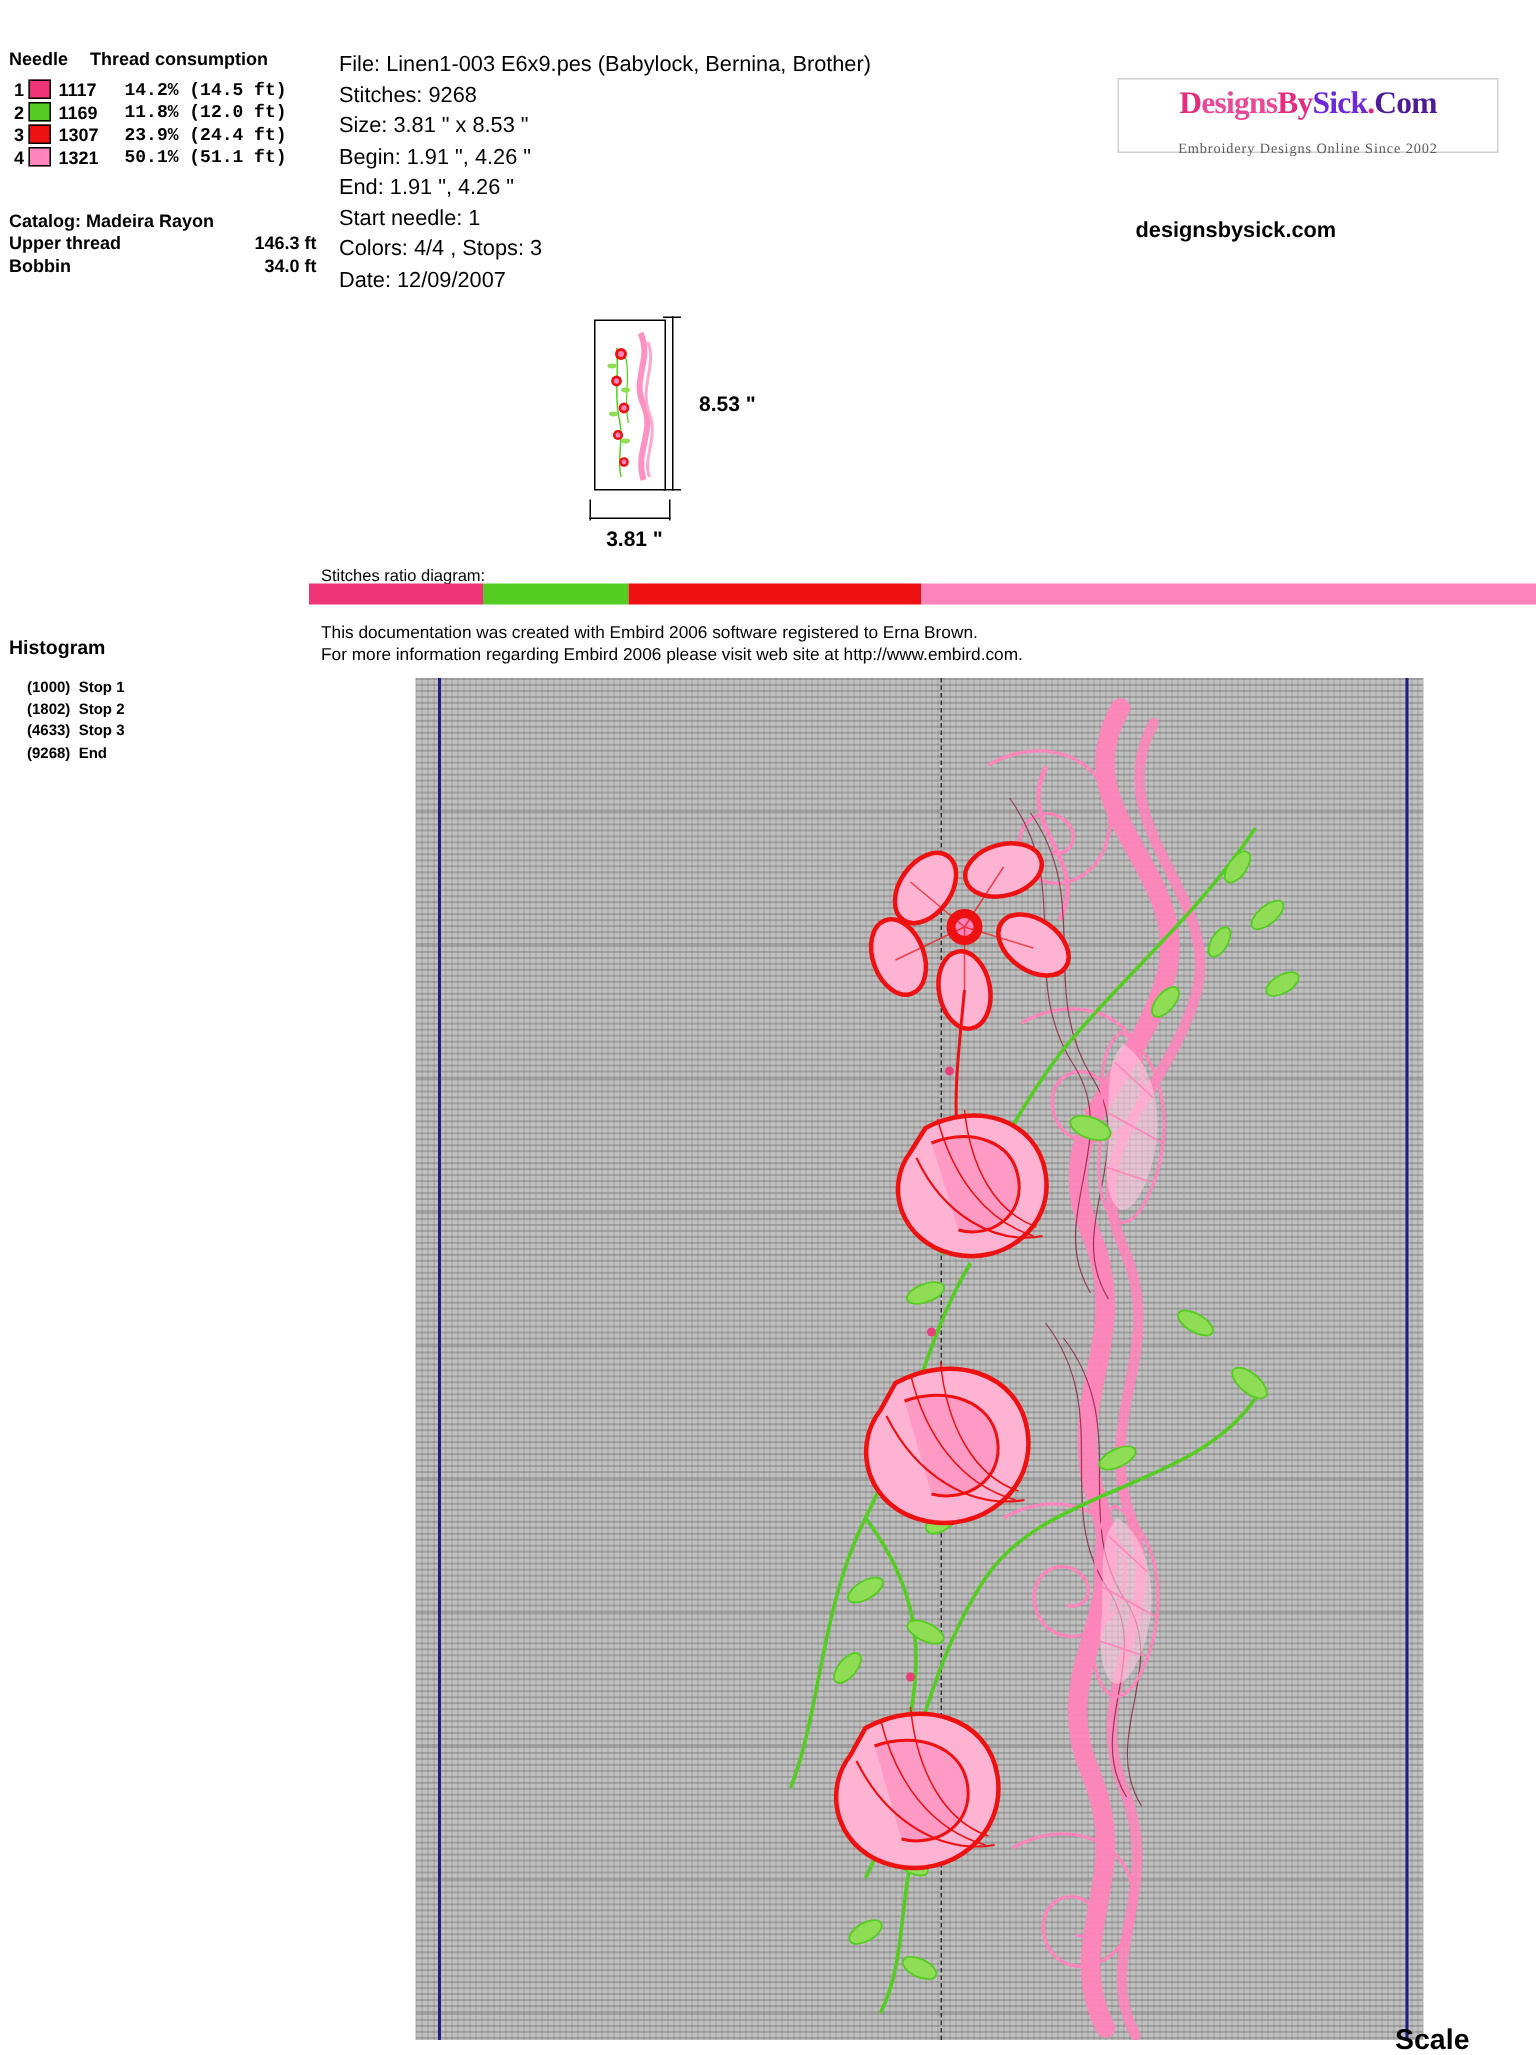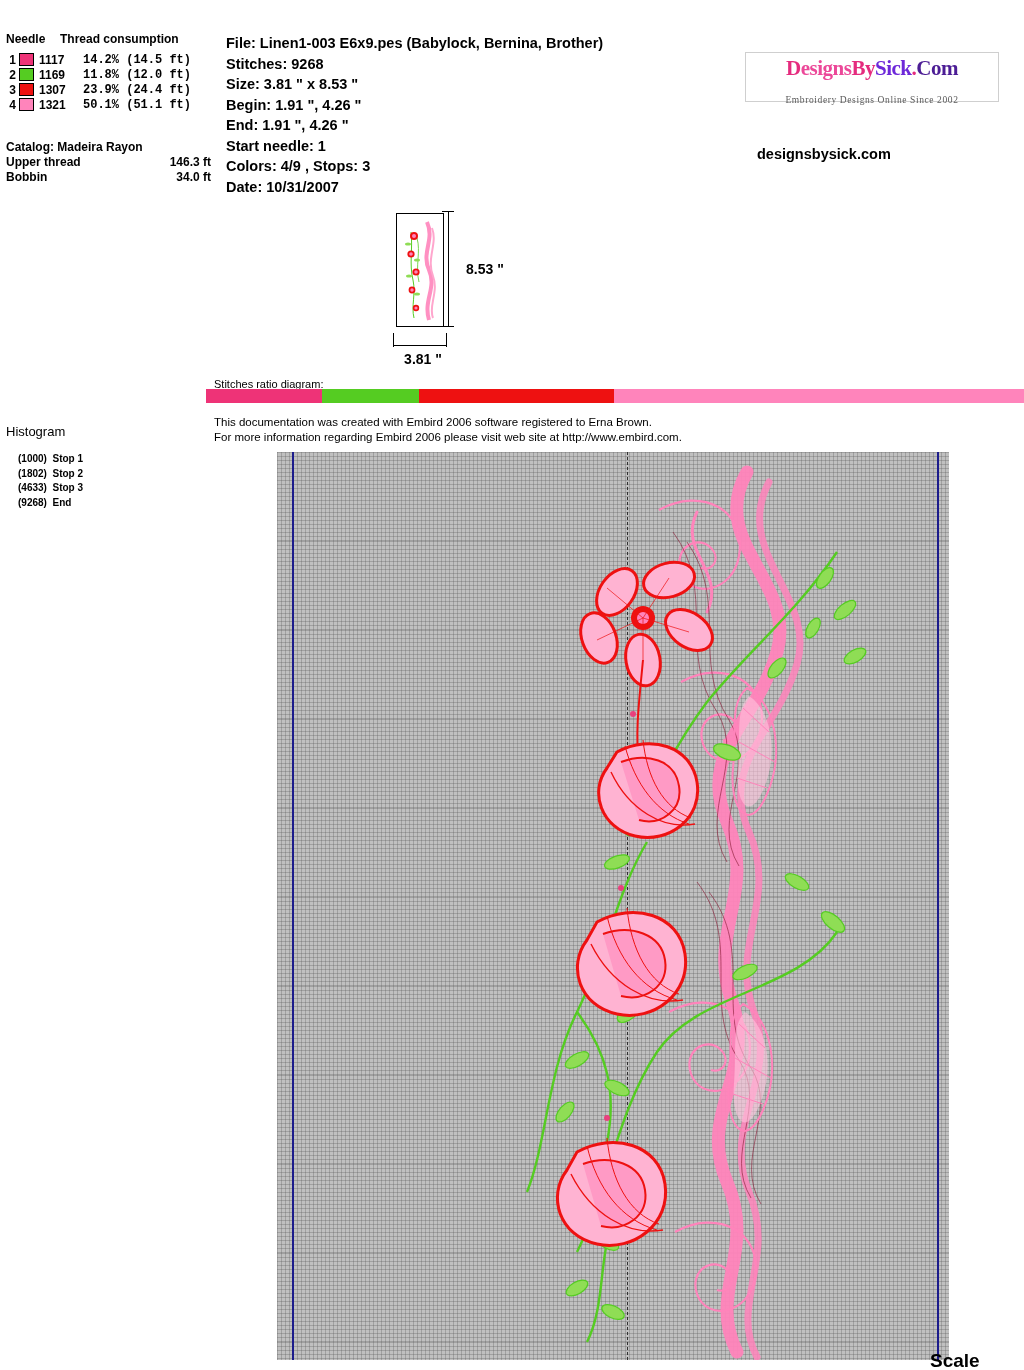--- a/index.html
+++ b/index.html
@@ -50,21 +50,21 @@
     font-weight: bold;
     line-height: 15px;
   }
   #catalog-block .line { width: 205px; display: flex; justify-content: space-between; }
   #catalog-block .line .r { text-align: right; }
 
   
   #file-info {
     left: 226px; top: 33px;
     font-size: 14.5px;
-    font-weight: bold;
+    font-weight: normal;
     line-height: 20.5px;
   }
 
   
   #logo-box {
     left: 745px; top: 52px;
     width: 252px; height: 48px;
     border: 1px solid #cfcfcf;
     background: #fff;
     text-align: center;
@@ -154,21 +154,21 @@
   #doc-note {
     left: 214px; top: 415px;
     font-size: 11.5px;
     line-height: 15px;
   }
 
   
   #histogram-title {
     left: 6px; top: 424px;
     font-size: 13px;
-    font-weight: normal;
+    font-weight: bold;
   }
   #histogram-list {
     left: 18px; top: 452px;
     font-size: 10px;
     font-weight: bold;
     line-height: 14.5px;
     font-family: "Liberation Sans", sans-serif;
   }
   #histogram-list .hrow { white-space: pre; }
 
@@ -255,22 +255,22 @@
   </div>
 </div>
 
 <div class="abs" id="file-info">
   <div>File: Linen1-003 E6x9.pes  (Babylock, Bernina, Brother)</div>
   <div>Stitches: 9268</div>
   <div>Size: 3.81 " x 8.53 "</div>
   <div>Begin: 1.91 ", 4.26 "</div>
   <div>End: 1.91 ", 4.26 "</div>
   <div>Start needle: 1</div>
-  <div>Colors: 4/9 , Stops: 3</div>
-  <div>Date: 10/31/2007</div>
+  <div>Colors: 4/4 , Stops: 3</div>
+  <div>Date: 12/09/2007</div>
 </div>
 
 <div class="abs" id="logo-box">
   <div id="logo-main">
     <span class="d">D</span><span class="esigns">esigns</span><span class="by">By</span><span class="sick">Sick</span><span class="dot">.</span><span class="com">Com</span>
   </div>
   <div id="logo-sub">Embroidery Designs Online Since 2002</div>
 </div>
 <div class="abs" id="site-url">designsbysick.com</div>
 

